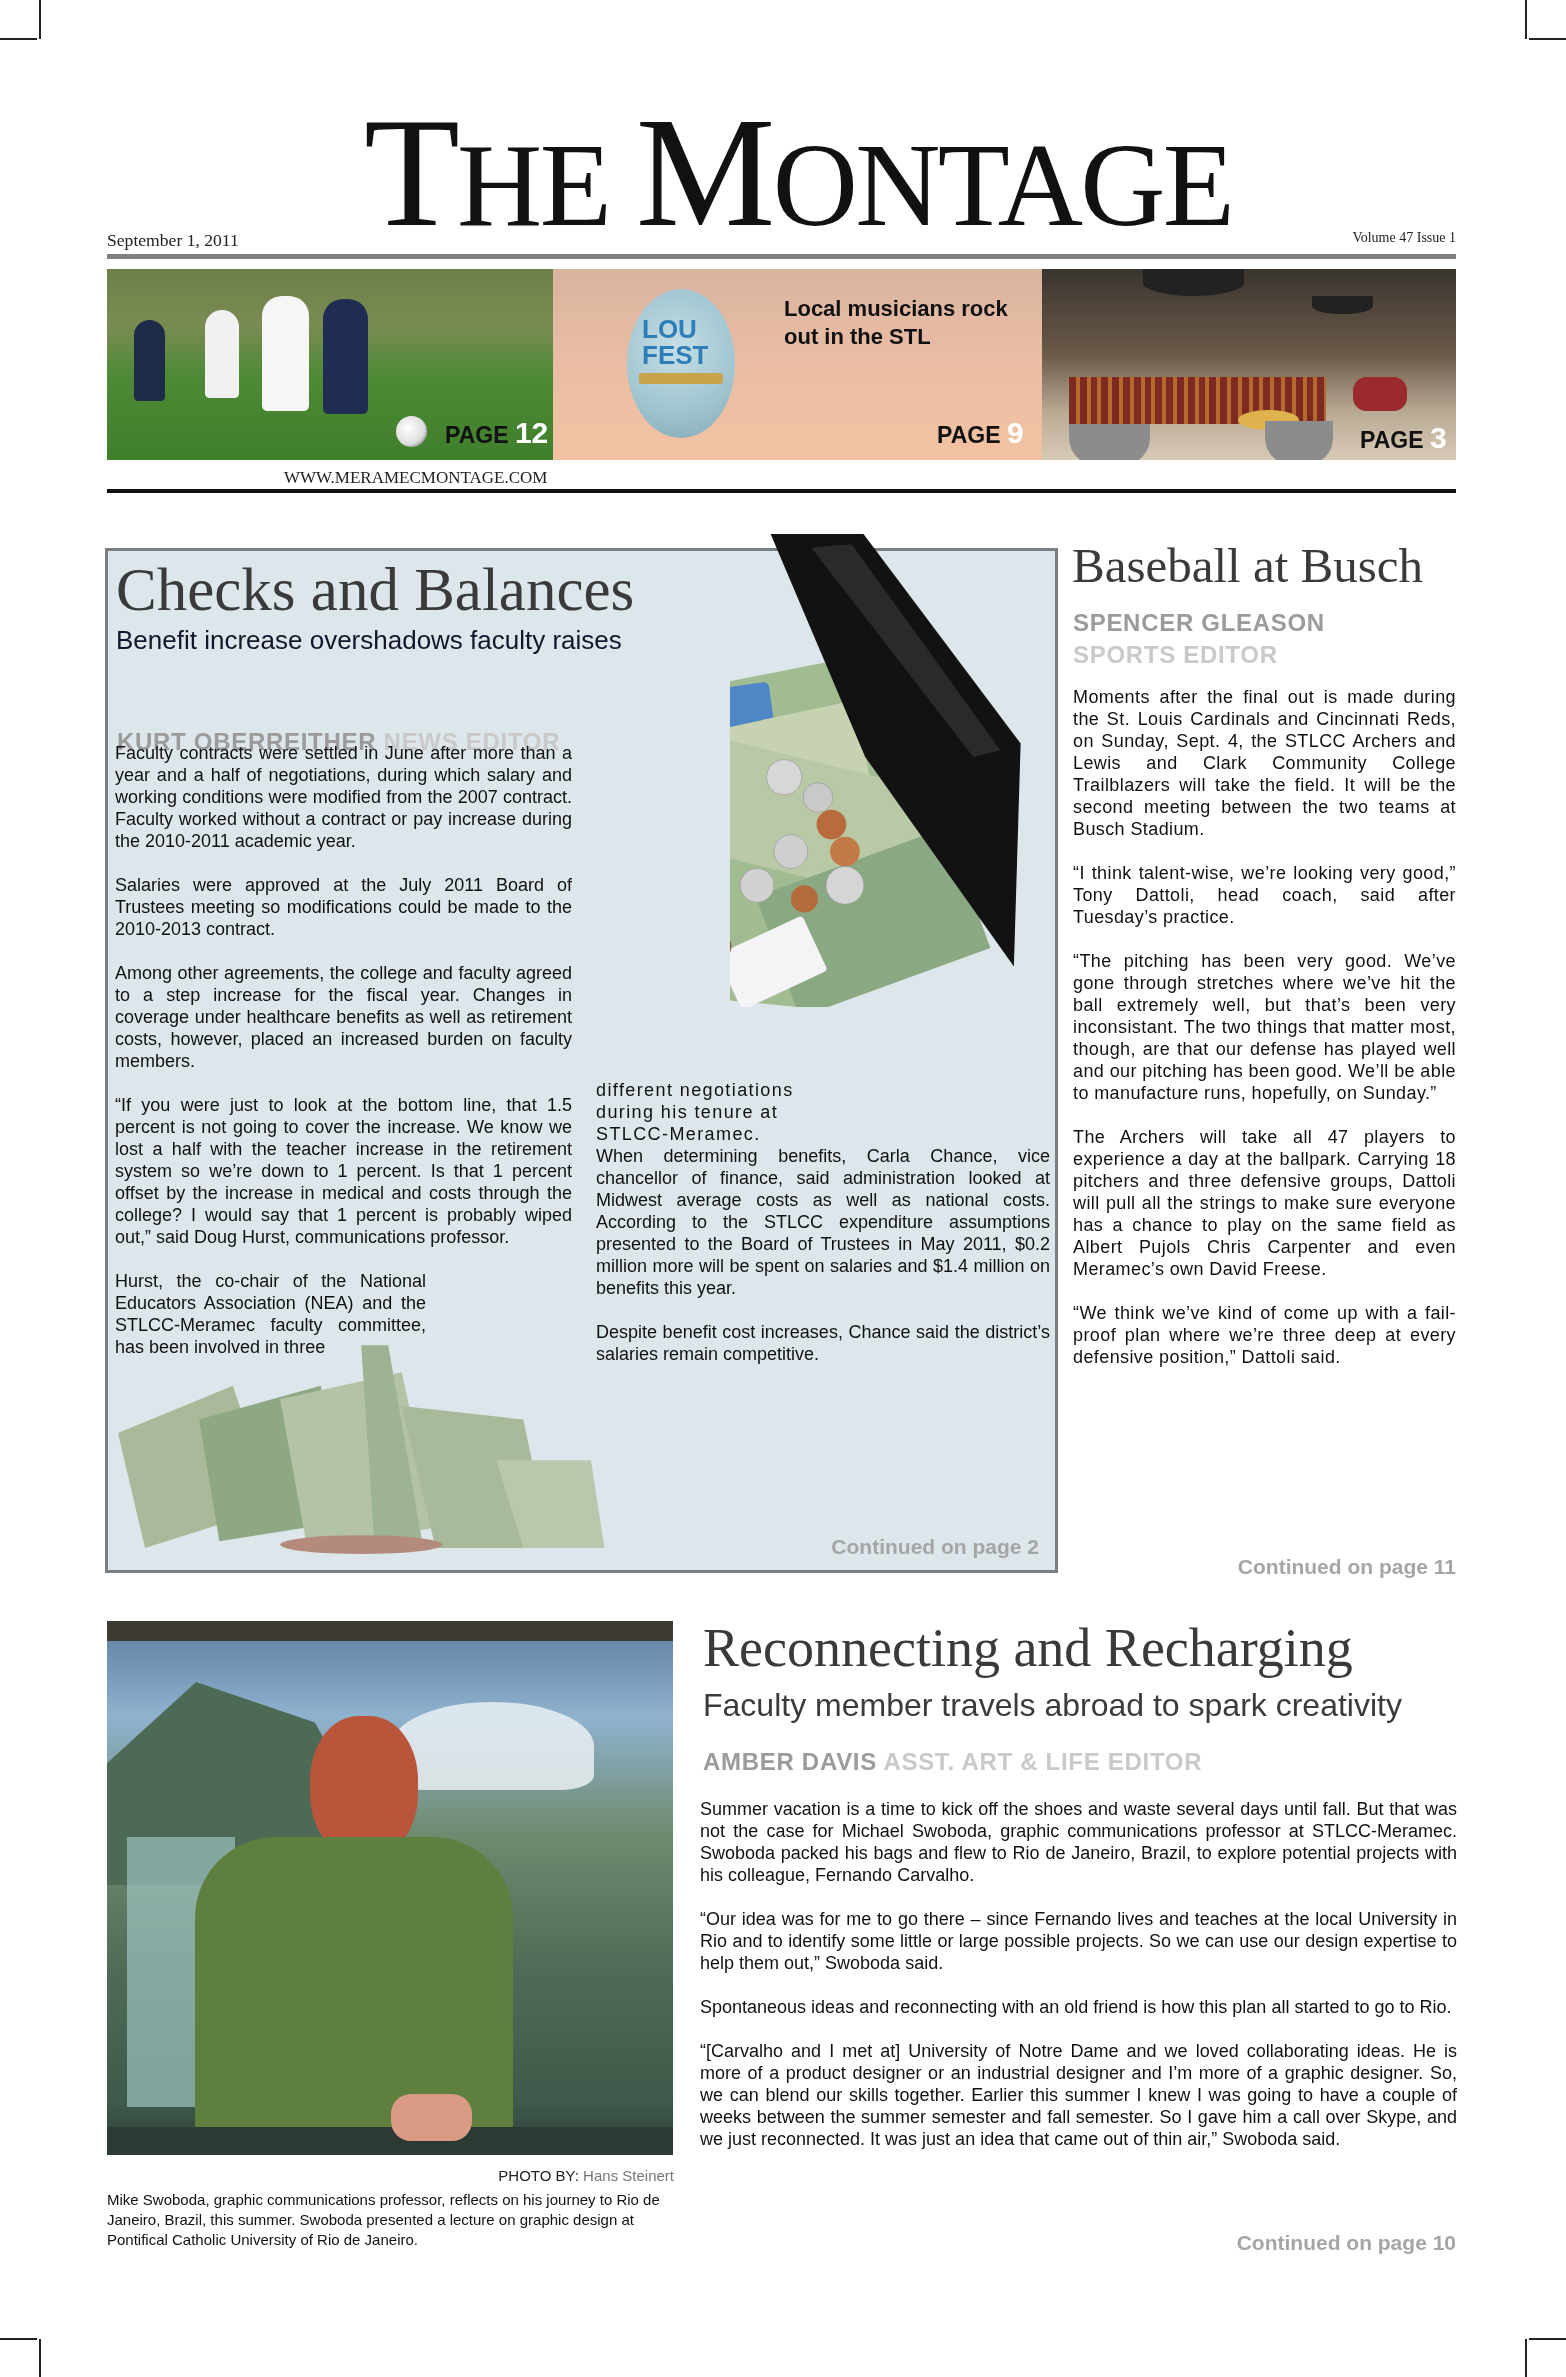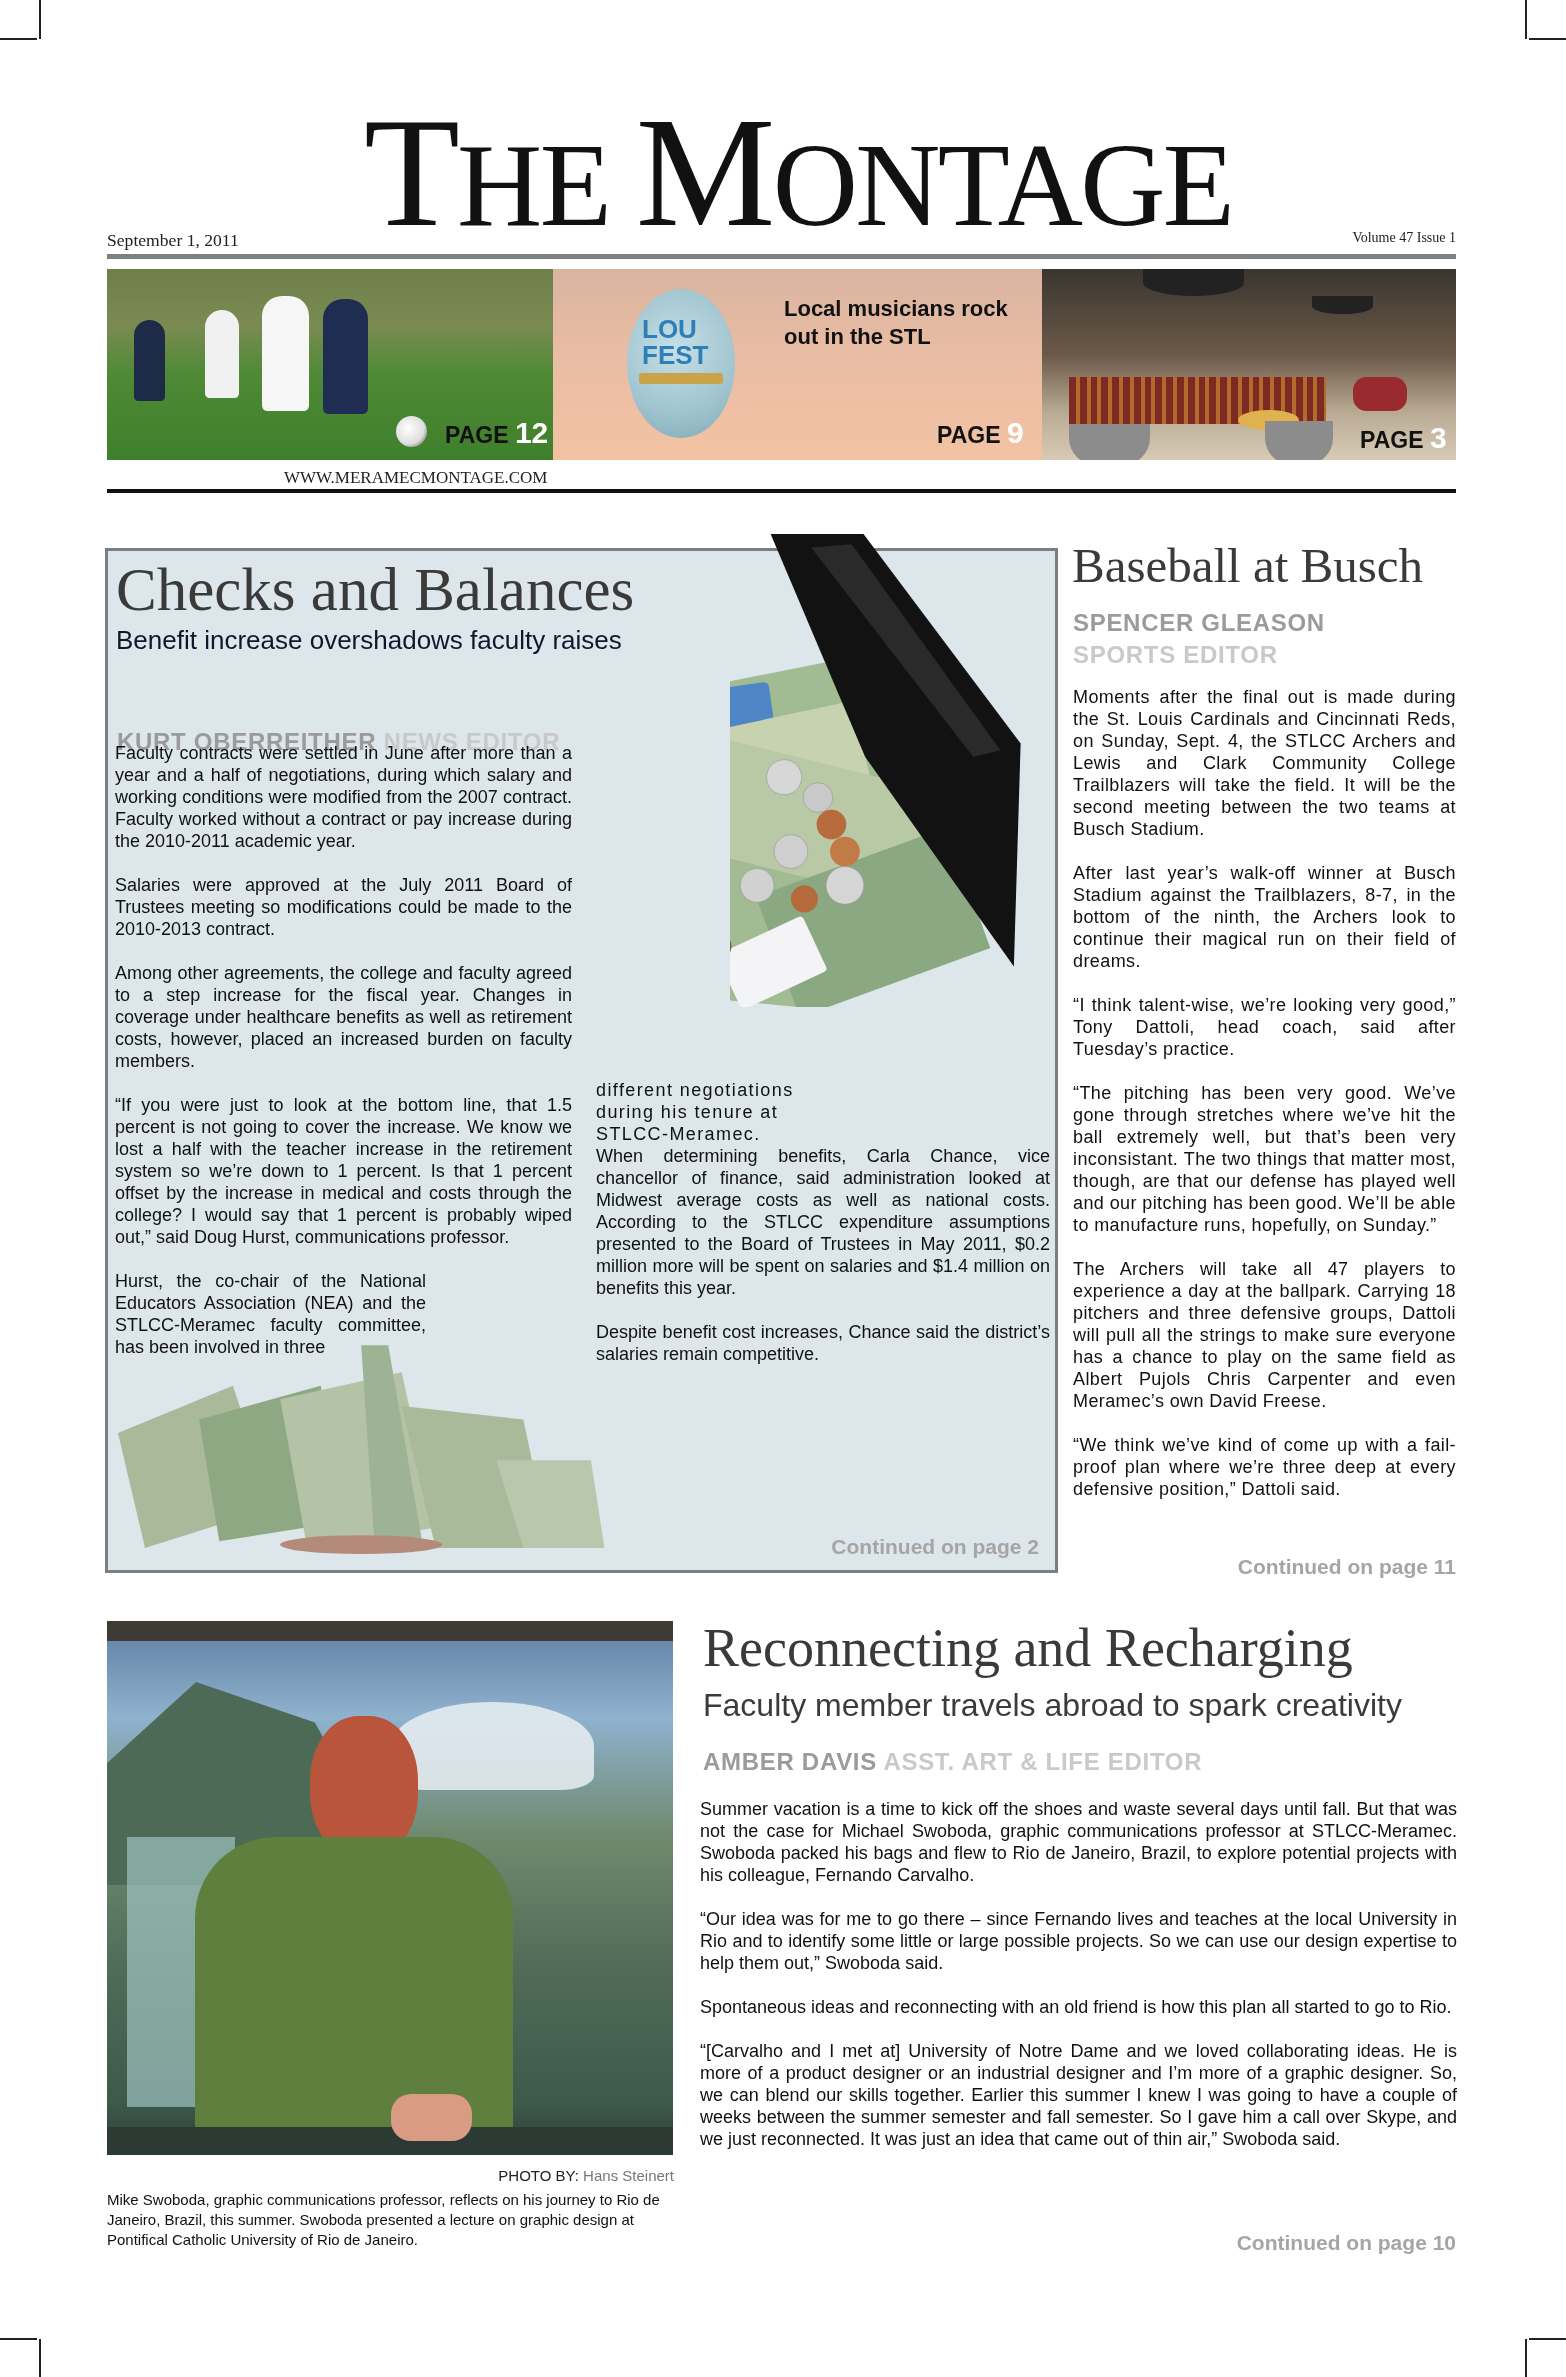--- a/index.html
+++ b/index.html
@@ -155,21 +155,20 @@
 
 <div class="abs contd" style="right:527px;top:1535px;">Continued on page 2</div>
 
 <div class="abs headline h-busch">Baseball at Busch</div>
 <div class="abs byline" style="left:1073px;top:607px;line-height:32px;">
   <div class="name">SPENCER GLEASON</div>
   <div class="role">SPORTS EDITOR</div>
 </div>
 <div class="abs body" style="left:1073px;top:686px;width:383px;letter-spacing:0.4px;">
   <p>Moments after the final out is made during the St. Louis Cardinals and Cincinnati Reds, on Sunday, Sept. 4, the STLCC Archers and Lewis and Clark Community College Trailblazers will take the field.  It will be the second meeting between the two teams at Busch Stadium.</p>
-  <p>After last year’s walk-off winner at Busch Stadium against the Trailblazers, 8-7, in the bottom of the ninth, the Archers look to continue their magical run on their field of dreams.</p>
   <p>“I think talent-wise, we’re looking very good,” Tony Dattoli, head coach, said after Tuesday’s practice.</p>
   <p> “The pitching has been very good.  We’ve gone through stretches where we’ve hit the ball extremely well, but that’s been very inconsistant.  The two things that matter most, though, are that our defense has played well and our pitching has been good.  We’ll be able to manufacture runs, hopefully, on Sunday.”</p>
   <p>The Archers will take all 47 players to experience a day at the ballpark.  Carrying 18 pitchers and three defensive groups, Dattoli will pull all the strings to make sure everyone has a chance to play on the same field as Albert Pujols Chris Carpenter and even Meramec’s own David Freese.</p>
   <p>“We think we’ve kind of come up with a fail-proof plan where we’re three deep at every defensive position,” Dattoli said.</p>
 </div>
 <div class="abs contd" style="right:110px;top:1555px;">Continued on page 11</div>
 
 <div class="abs photo">
   <div style="position:absolute;left:0;top:0;width:566px;height:20px;background:#3e3a34;"></div>
   <div style="position:absolute;left:284px;top:81px;width:203px;height:88px;background:#e9eef2;border-radius:60% 60% 20% 20%;opacity:0.85;"></div>

